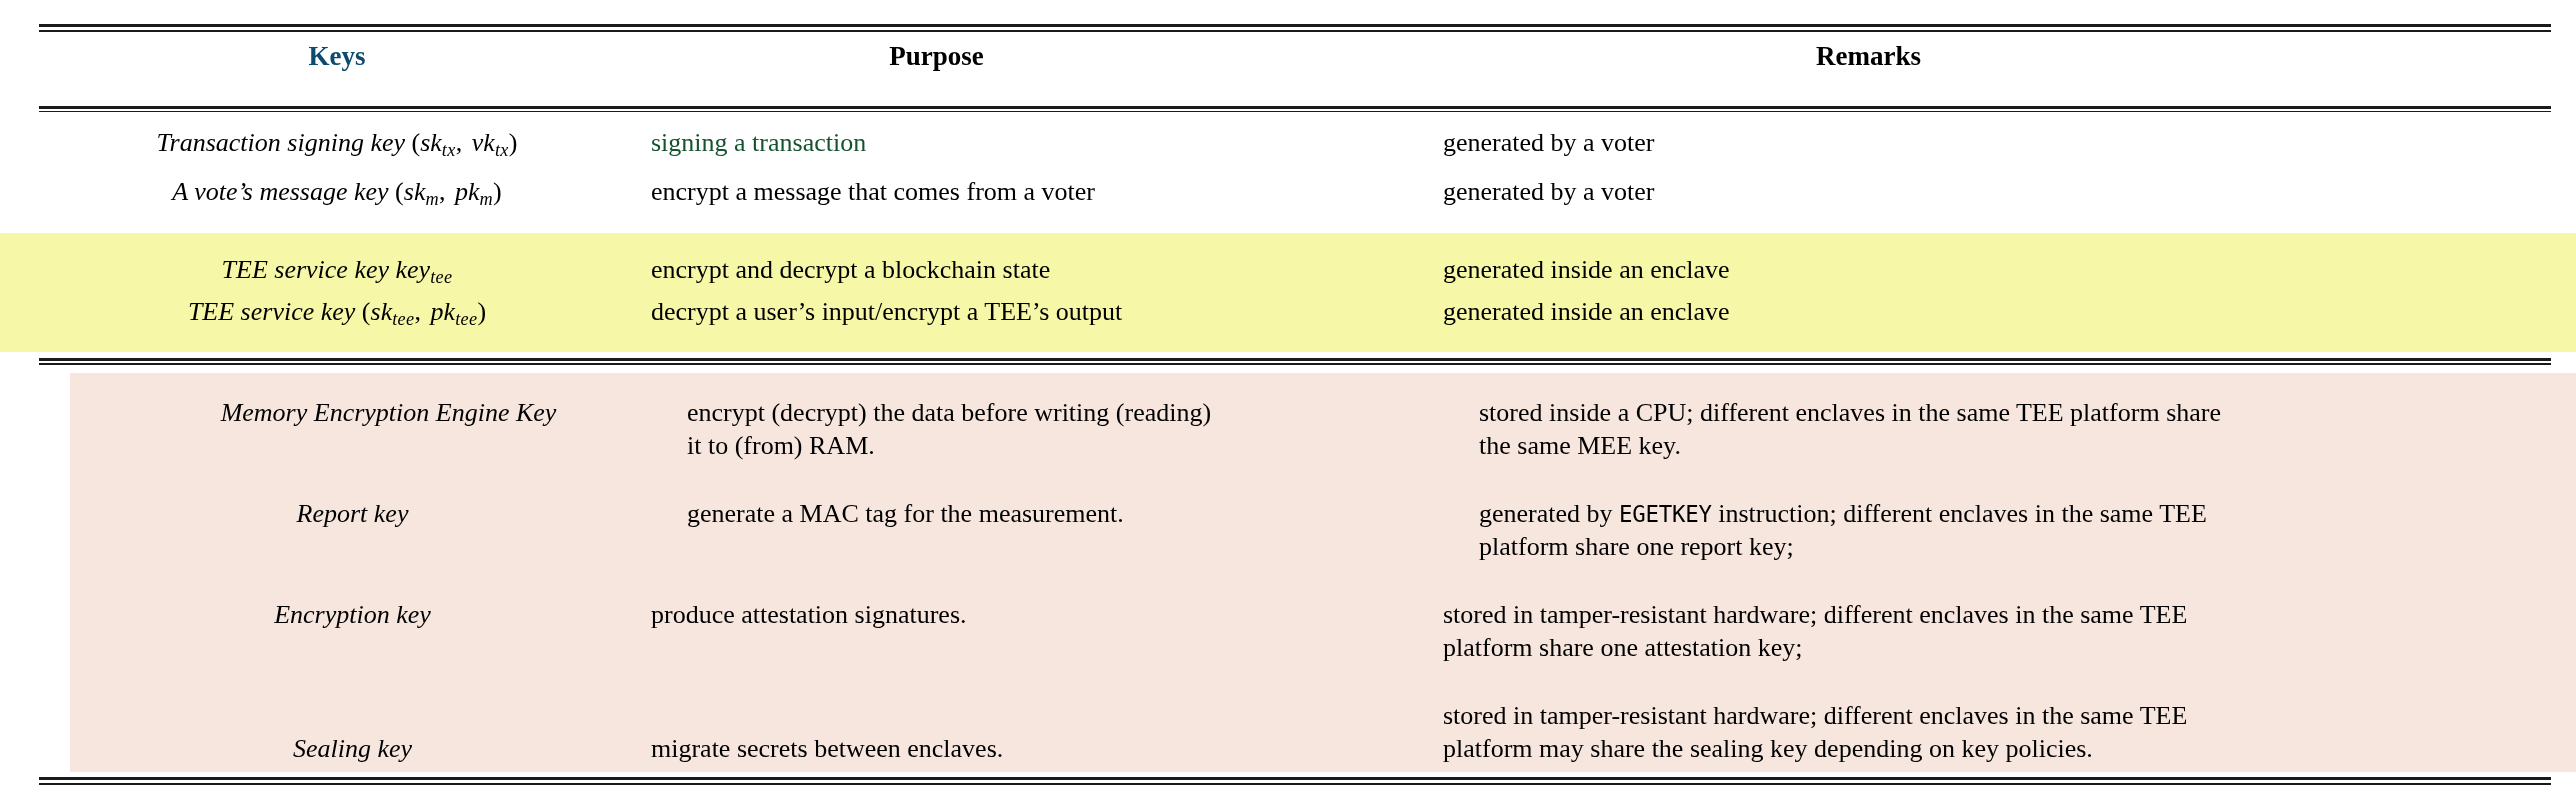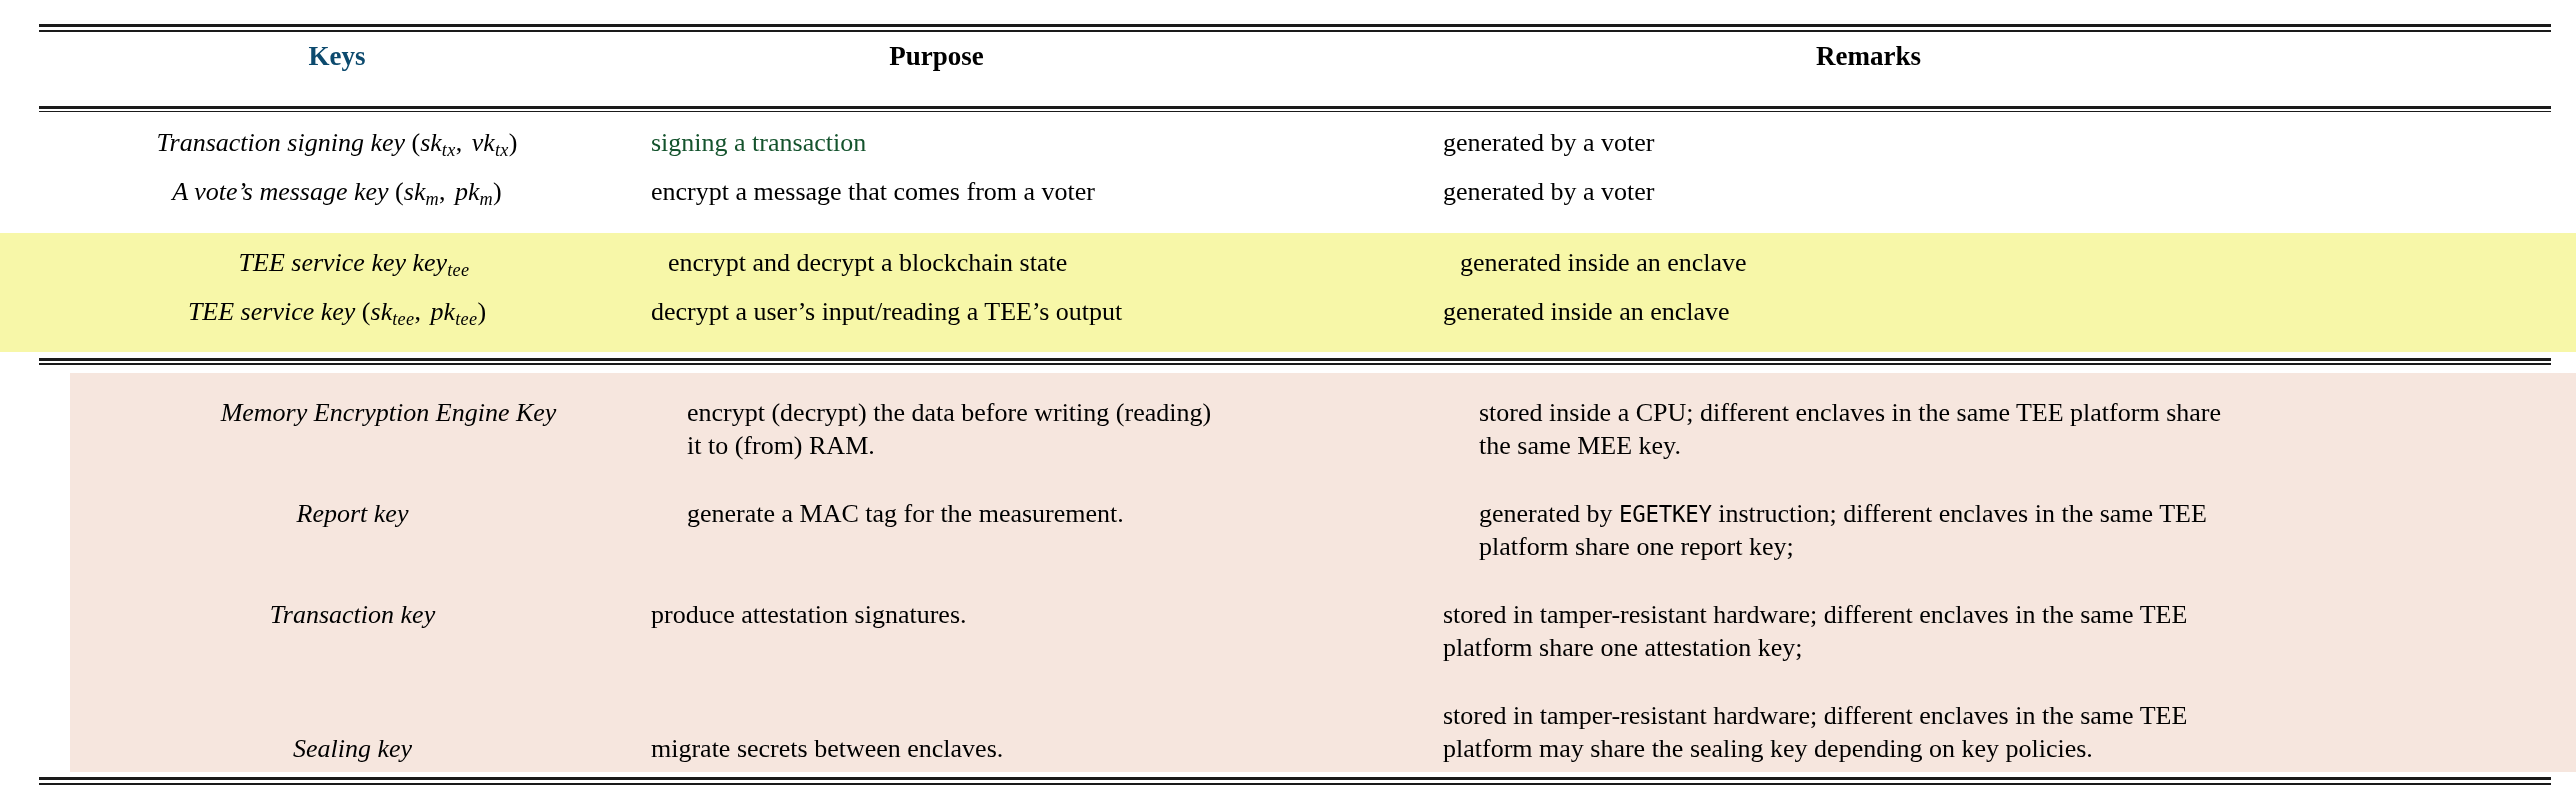--- a/index.html
+++ b/index.html
@@ -135,21 +135,21 @@
   .mono {
     font-family: "DejaVu Sans Mono", "Liberation Mono", monospace;
     font-size: 0.86em;
     letter-spacing: -0.01em;
   }
 
   
   .row-header { top: 42px; }
   .row-r0 { top: 127px; }
   .row-r1 { top: 176px; }
-  .row-r2 { top: 247px; margin-left: 17px; }
+  .row-r2 { top: 254px; }
   .row-r3 { top: 296px; }
   .row-r4 { top: 397px; padding-left: 36px; }
   .row-r5 { top: 498px; }
   .row-r6 { top: 599px; }
   .row-r7 { top: 700px; align-items: flex-end; }
 
   
   .col-keys.indent { padding-left: 70px; }
 </style>
 </head>
@@ -210,21 +210,21 @@
       <div class="cell col-remarks body-text" style="color: rgb(0, 0, 0);">generated inside an enclave</div>
     </div>
 
     <div class="row row-r3">
       <div class="cell col-keys">
         <span class="key-name" style="color: rgb(0, 0, 0);">
           <span>TEE service key</span>
           <span class="paren"> (</span><span class="mathvar">sk</span><span class="sub">tee</span><span class="comma">,</span> <span class="mathvar">pk</span><span class="sub">tee</span><span class="paren">)</span>
         </span>
       </div>
-      <div class="cell col-purpose body-text" style="color: rgb(0, 0, 0);">decrypt a user’s input/reading a TEE’s output</div>
+      <div class="cell col-purpose body-text" style="color: rgb(0, 0, 0);">decrypt a user’s input/encrypt a TEE’s output</div>
       <div class="cell col-remarks body-text" style="color: rgb(0, 0, 0);">generated inside an enclave</div>
     </div>
 
     <div class="row row-r4">
       <div class="cell col-keys indent">
         <span class="key-name" style="color: rgb(0, 0, 0);">Memory Encryption Engine Key</span>
       </div>
       <div class="cell col-purpose body-text" style="color: rgb(0, 0, 0);">
         <div>encrypt (decrypt) the data before writing (reading)</div>
         <div>it to (from) RAM.</div>
@@ -243,21 +243,21 @@
         <div>generate a MAC tag for the measurement.</div>
       </div>
       <div class="cell col-remarks body-text" style="color: rgb(0, 0, 0);">
         <div><span>generated by </span><span class="mono">EGETKEY</span><span> instruction; different enclaves in the same TEE</span></div>
         <div>platform share one report key;</div>
       </div>
     </div>
 
     <div class="row row-r6">
       <div class="cell col-keys indent">
-        <span class="key-name" style="color: rgb(0, 0, 0);">Transaction key</span>
+        <span class="key-name" style="color: rgb(0, 0, 0);">Encryption key</span>
       </div>
       <div class="cell col-purpose body-text" style="color: rgb(0, 0, 0);">
         <div>produce attestation signatures.</div>
       </div>
       <div class="cell col-remarks body-text" style="color: rgb(0, 0, 0);">
         <div>stored in tamper-resistant hardware; different enclaves in the same TEE</div>
         <div>platform share one attestation key;</div>
       </div>
     </div>
 

